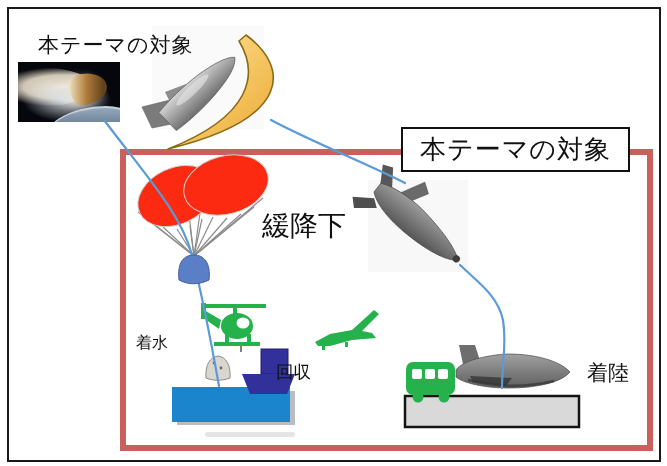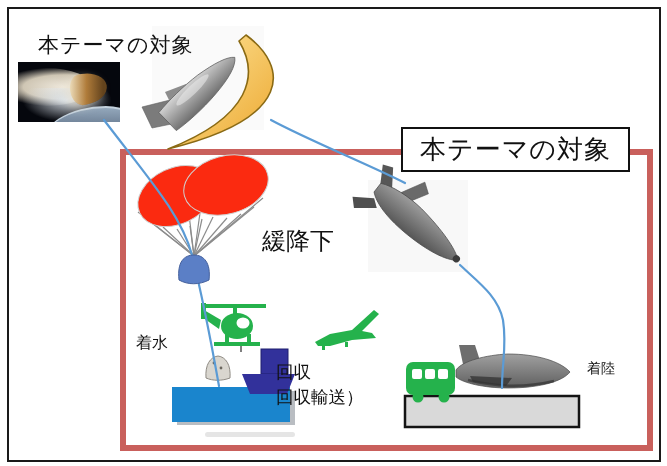--- a/index.html
+++ b/index.html
@@ -21,23 +21,23 @@
   }
   
   #theme-box{
     left:401px;top:127px;width:229px;height:45px;box-sizing:border-box;
     background:#ffffff;border:2.5px solid #111;
     display:flex;align-items:center;justify-content:center;
     font-size:26px;letter-spacing:1px;white-space:nowrap;
   }
   .lbl{white-space:nowrap;line-height:1.1;}
   #reentry-label{left:38px;top:33px;font-size:21px;letter-spacing:1px;}
-  #slowdescent-label{left:262px;top:228px;font-size:24px;}
+  #slowdescent-label{left:262px;top:211px;font-size:28px;}
   #splashdown-label{left:136px;top:334px;font-size:16px;}
-  #landing-label{left:587px;top:361px;font-size:14px;}
+  #landing-label{left:587px;top:361px;font-size:21px;}
   #recovery-label{left:276px;top:360px;width:132px;text-align:left;
     font-size:17.5px;line-height:25px;}
   
   #reentry-photo{left:18px;top:62px;width:102px;height:60px;background:#05070d;overflow:hidden;}
   #reentry-photo .streak{position:absolute;left:-18px;top:6px;width:92px;height:38px;border-radius:50%;
     background:radial-gradient(ellipse at 70% 50%, #efe9dd 0%, #cfc6b4 45%, rgba(120,120,130,0) 75%);}
   #reentry-photo .glow{position:absolute;left:4px;top:26px;width:90px;height:34px;
     background:radial-gradient(ellipse at 50% 35%, rgba(222,230,238,.95), rgba(222,230,238,0) 70%);}
   #reentry-photo .capsule{position:absolute;left:52px;top:11px;width:37px;height:31px;
     background:linear-gradient(100deg,#ecdcba 5%,#b07c3a 45%,#63431d 85%);
@@ -180,16 +180,15 @@
 
     <path d="M179,280 C177,262 184,255 194,255 C204,255 211,263 209,280 C199,285 188,285 179,280 Z" style="fill:var(--capsule-blue,#5b7fc6);stroke:#44609c;stroke-width:1"></path>
   </svg>
 
   <div id="reentry-label" class="abs lbl">本テーマの対象</div>
   <div id="slowdescent-label" class="abs lbl">緩降下</div>
   <div id="splashdown-label" class="abs lbl">着水</div>
   <div id="landing-label" class="abs lbl">着陸</div>
   <div id="recovery-label" class="abs">
     <div>回収</div>
-    <div>回収輸送）</div>
   </div>
 
 </div>
 
 </body></html>

